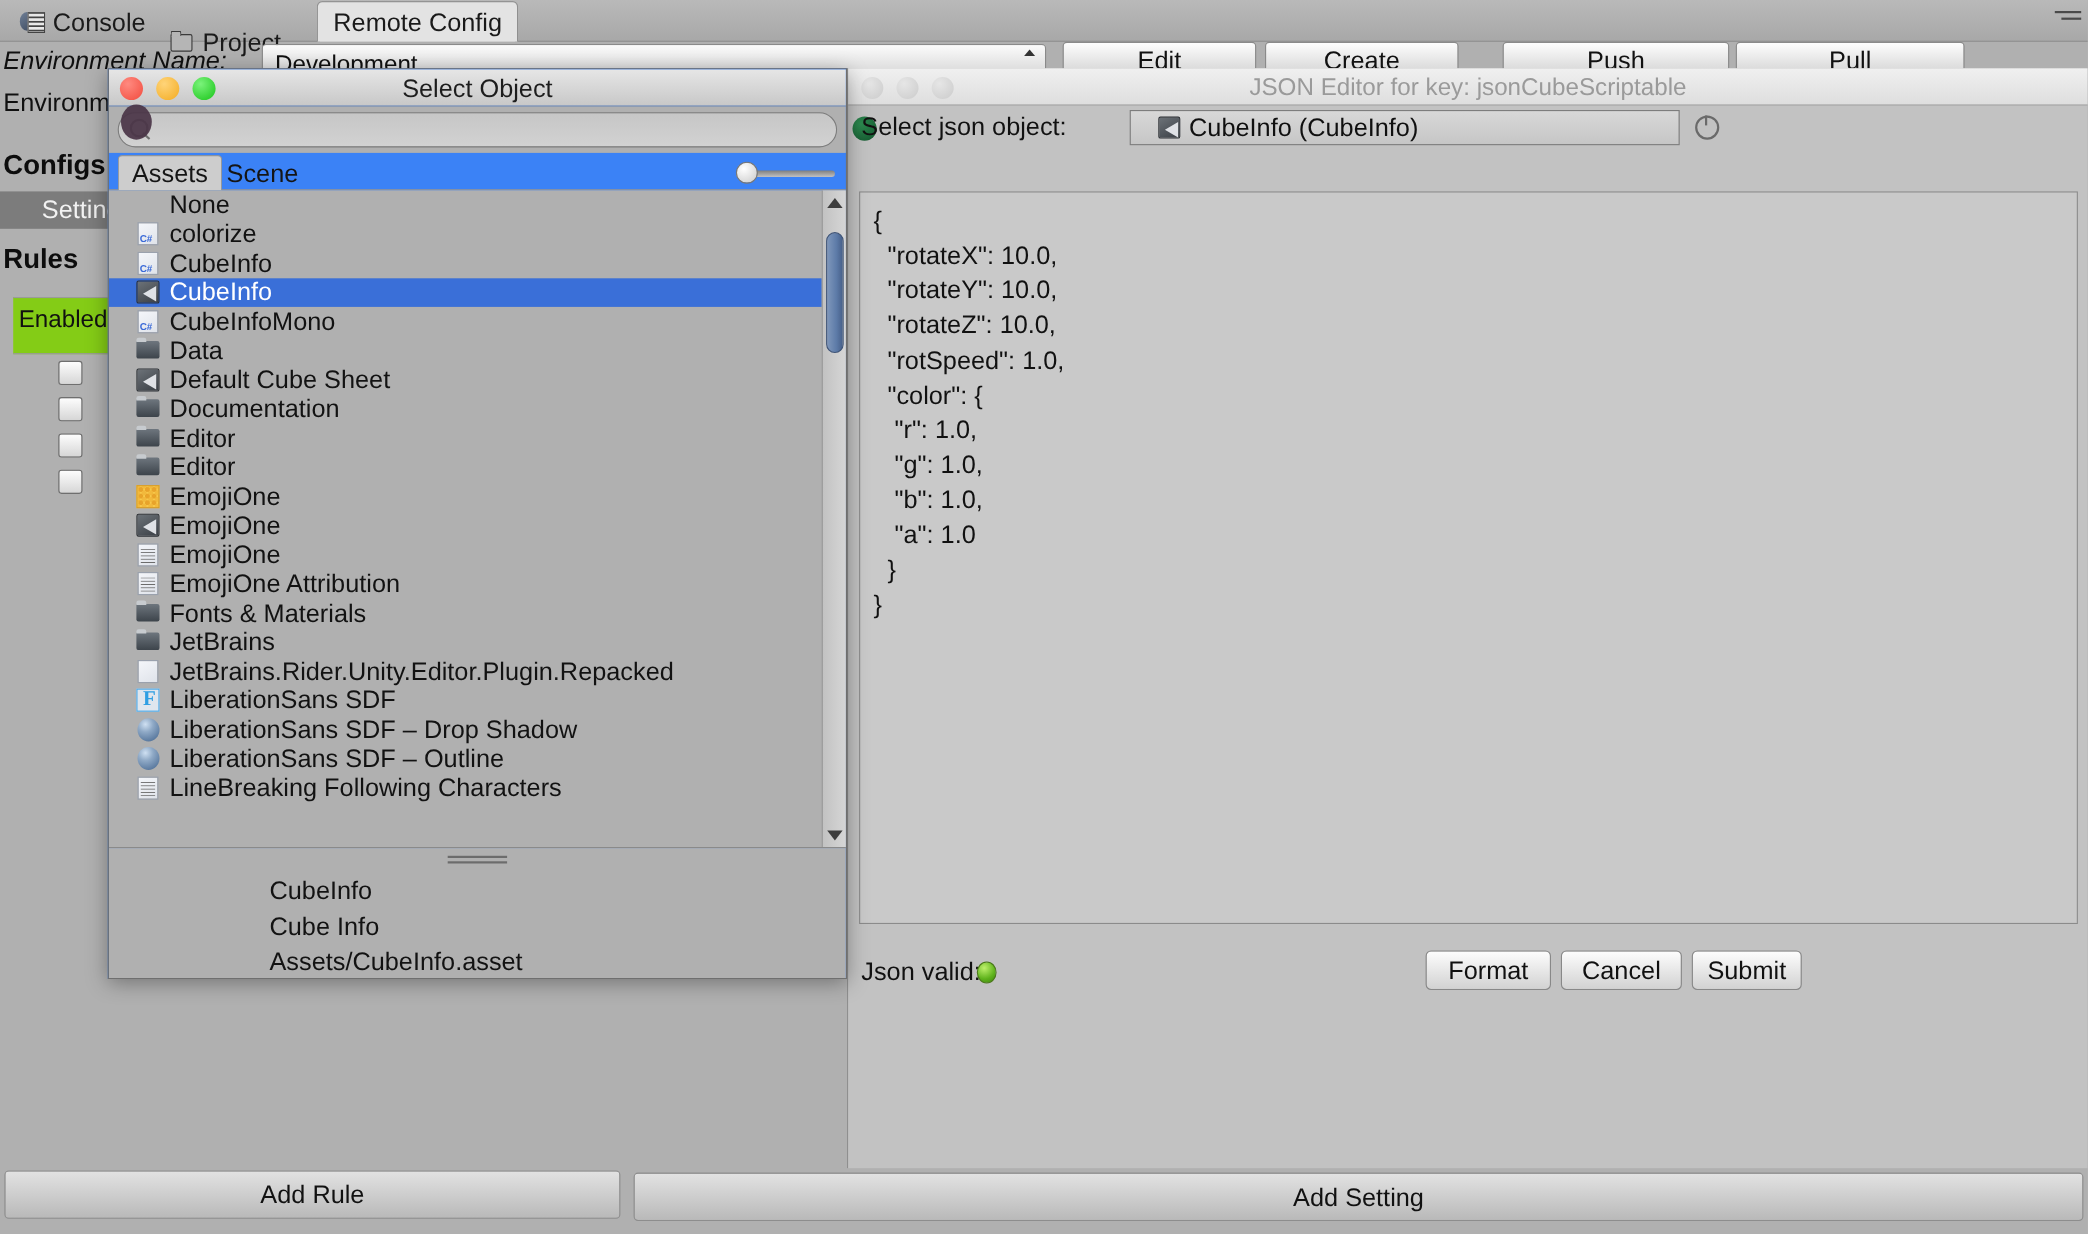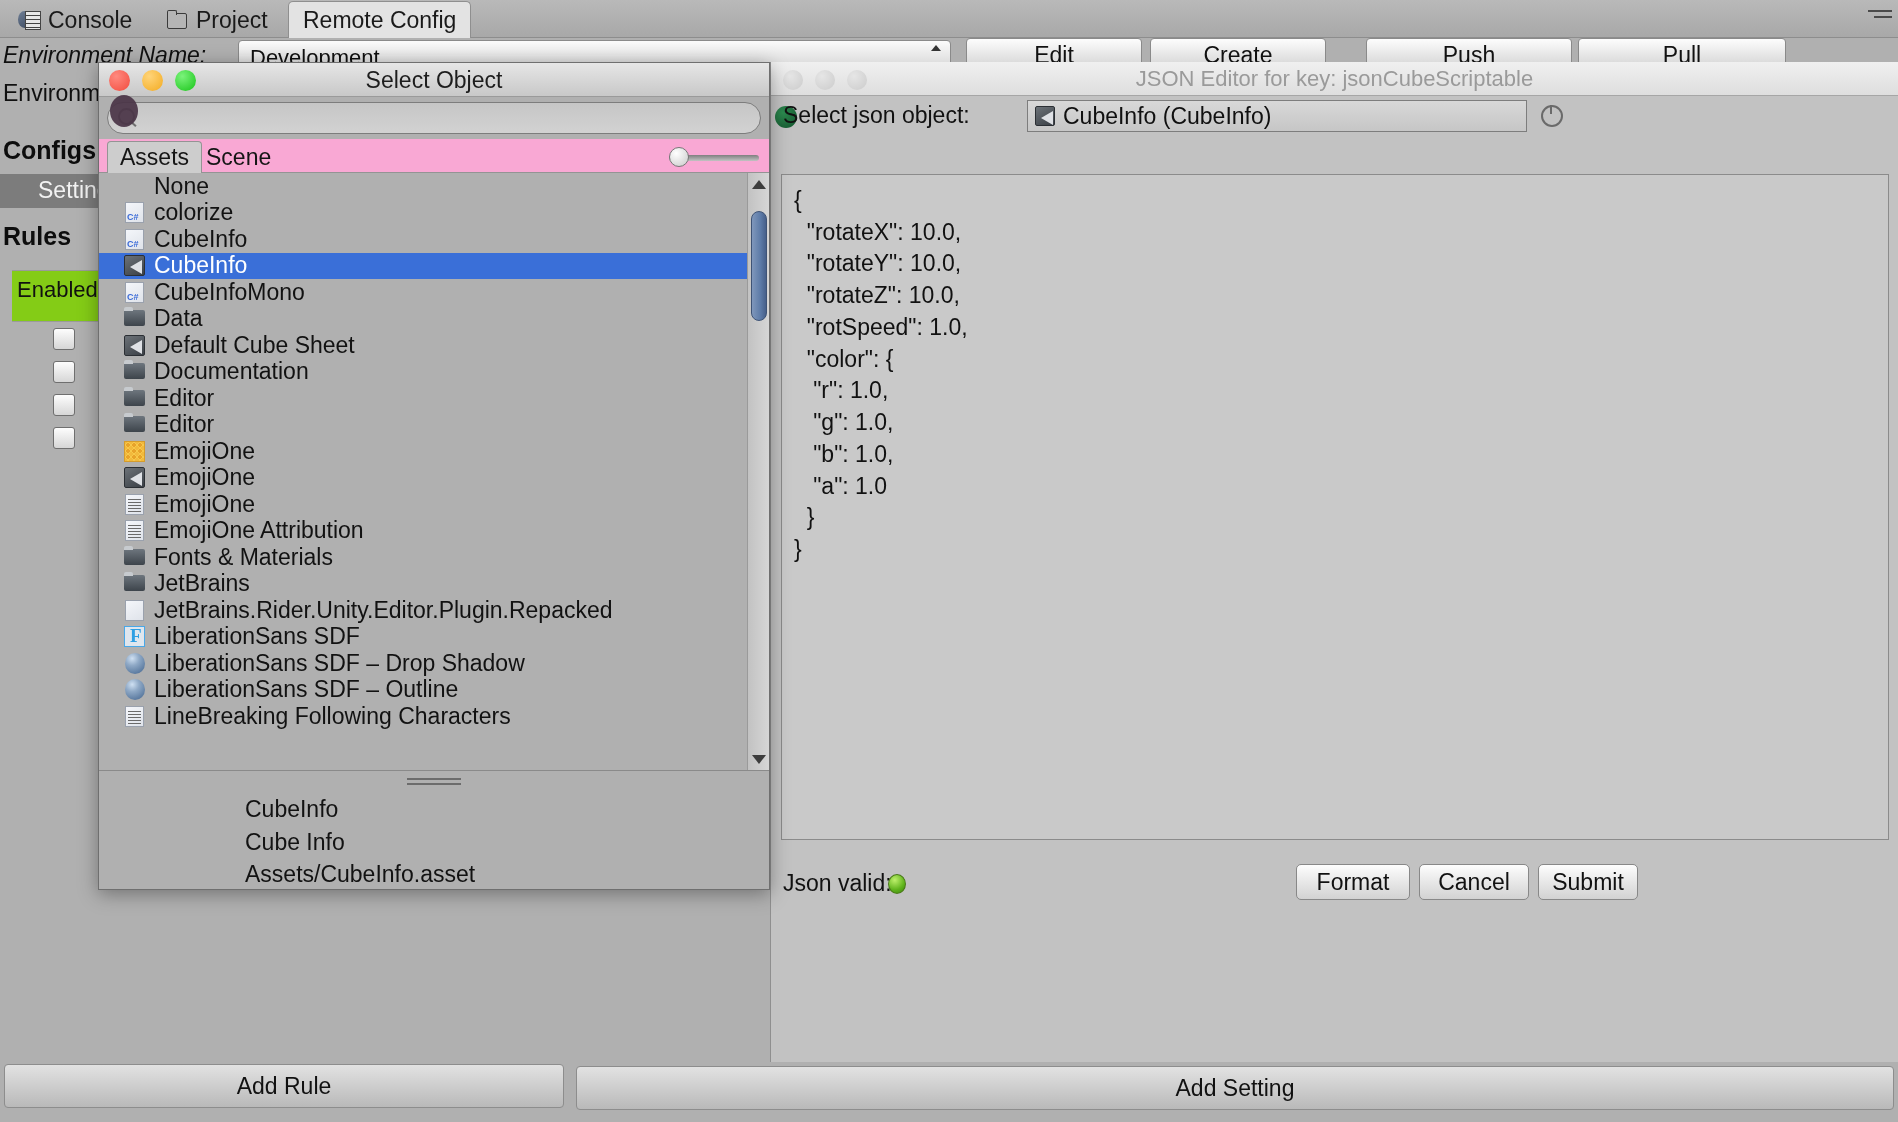--- a/index.html
+++ b/index.html
@@ -131,21 +131,21 @@
     border: 1px solid #8d8d8d; border-radius: 4px;
     display: flex; align-items: center; justify-content: center;
     font-size: 23px; color: #111;
   }
   #add-rule { left: 4px; bottom: 14px; width: 560px; }
   #add-setting { left: 576px; bottom: 12px; width: 1318px; }
 
   
   #select-dialog {
     position: absolute; left: 98px; top: 62px; width: 672px; height: 828px;
-    background: #f9a8d4;
+    background: #3b82f6;
     border: 1px solid #6f6f6f;
     box-shadow: 0 4px 18px rgba(0,0,0,0.35);
     overflow: hidden;
   }
   .so-titlebar {
     position: relative; height: 34px;
     background: linear-gradient(#e6e6e6, #c8c8c8);
     border-bottom: 1px solid #9a9a9a;
   }
   .so-title {
@@ -345,21 +345,21 @@
   .je-selectrow { position: relative; height: 40px; }
   .je-dot {
     position: absolute; left: 4px; top: 10px; width: 22px; height: 22px;
     border-radius: 50%; background: radial-gradient(circle at 35% 30%, #2d8b50, #12522c);
   }
   .je-selectlabel { position: absolute; left: 12px; top: 6px; font-size: 23px; color: #111; }
   .je-objectfield {
     position: absolute; left: 256px; top: 4px; width: 500px; height: 32px;
     background: linear-gradient(#d8d8d8,#c6c6c6);
     border: 1px solid #7d7d7d;
-    display: flex; align-items: center; padding-left: 6px; gap: 7px;
+    display: flex; align-items: center; padding-left: 24px; gap: 7px;
     font-size: 23px; color: #101010;
   }
   .je-objectfield .uico { width: 22px; height: 22px; position: relative; flex: 0 0 22px; }
   .je-clear {
     position: absolute; left: 770px; top: 9px; width: 22px; height: 22px;
     border: 2px solid #6a6a6a; border-radius: 50%;
   }
   .je-clear::after {
     content: ""; position: absolute; left: 7px; top: -2px; width: 2px; height: 9px;
     background: #6a6a6a;
@@ -397,21 +397,21 @@
 </head>
 <body>
 
 <div id="editor-root">
 
   <div class="tabbar">
     <div class="tab" style="left:4px;">
       <span class="ico console-ico"></span>
       <span>Console</span>
     </div>
-    <div class="tab" style="left:152px;">
+    <div class="tab" style="left:140px;margin-top:18px;">
       <span class="ico folder-ico"></span>
       <span>Project</span>
     </div>
     <div class="tab active" style="left:288px;">
       <span>Remote Config</span>
     </div>
     <div class="hamburger">
       <i></i>
         <i></i>
     </div>

